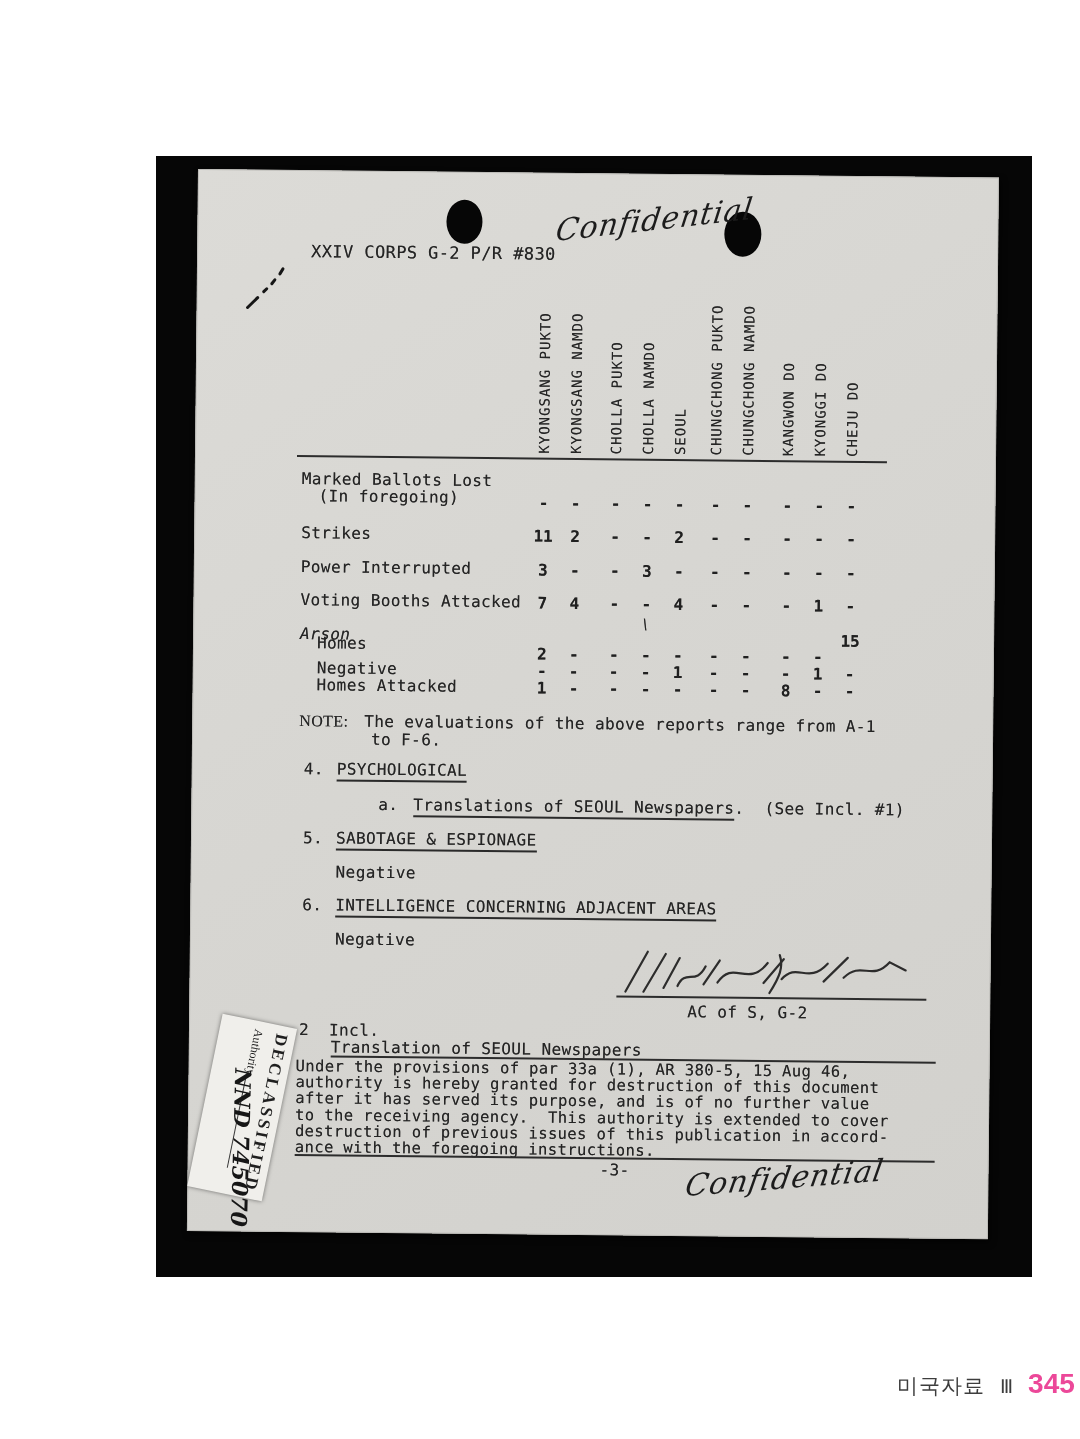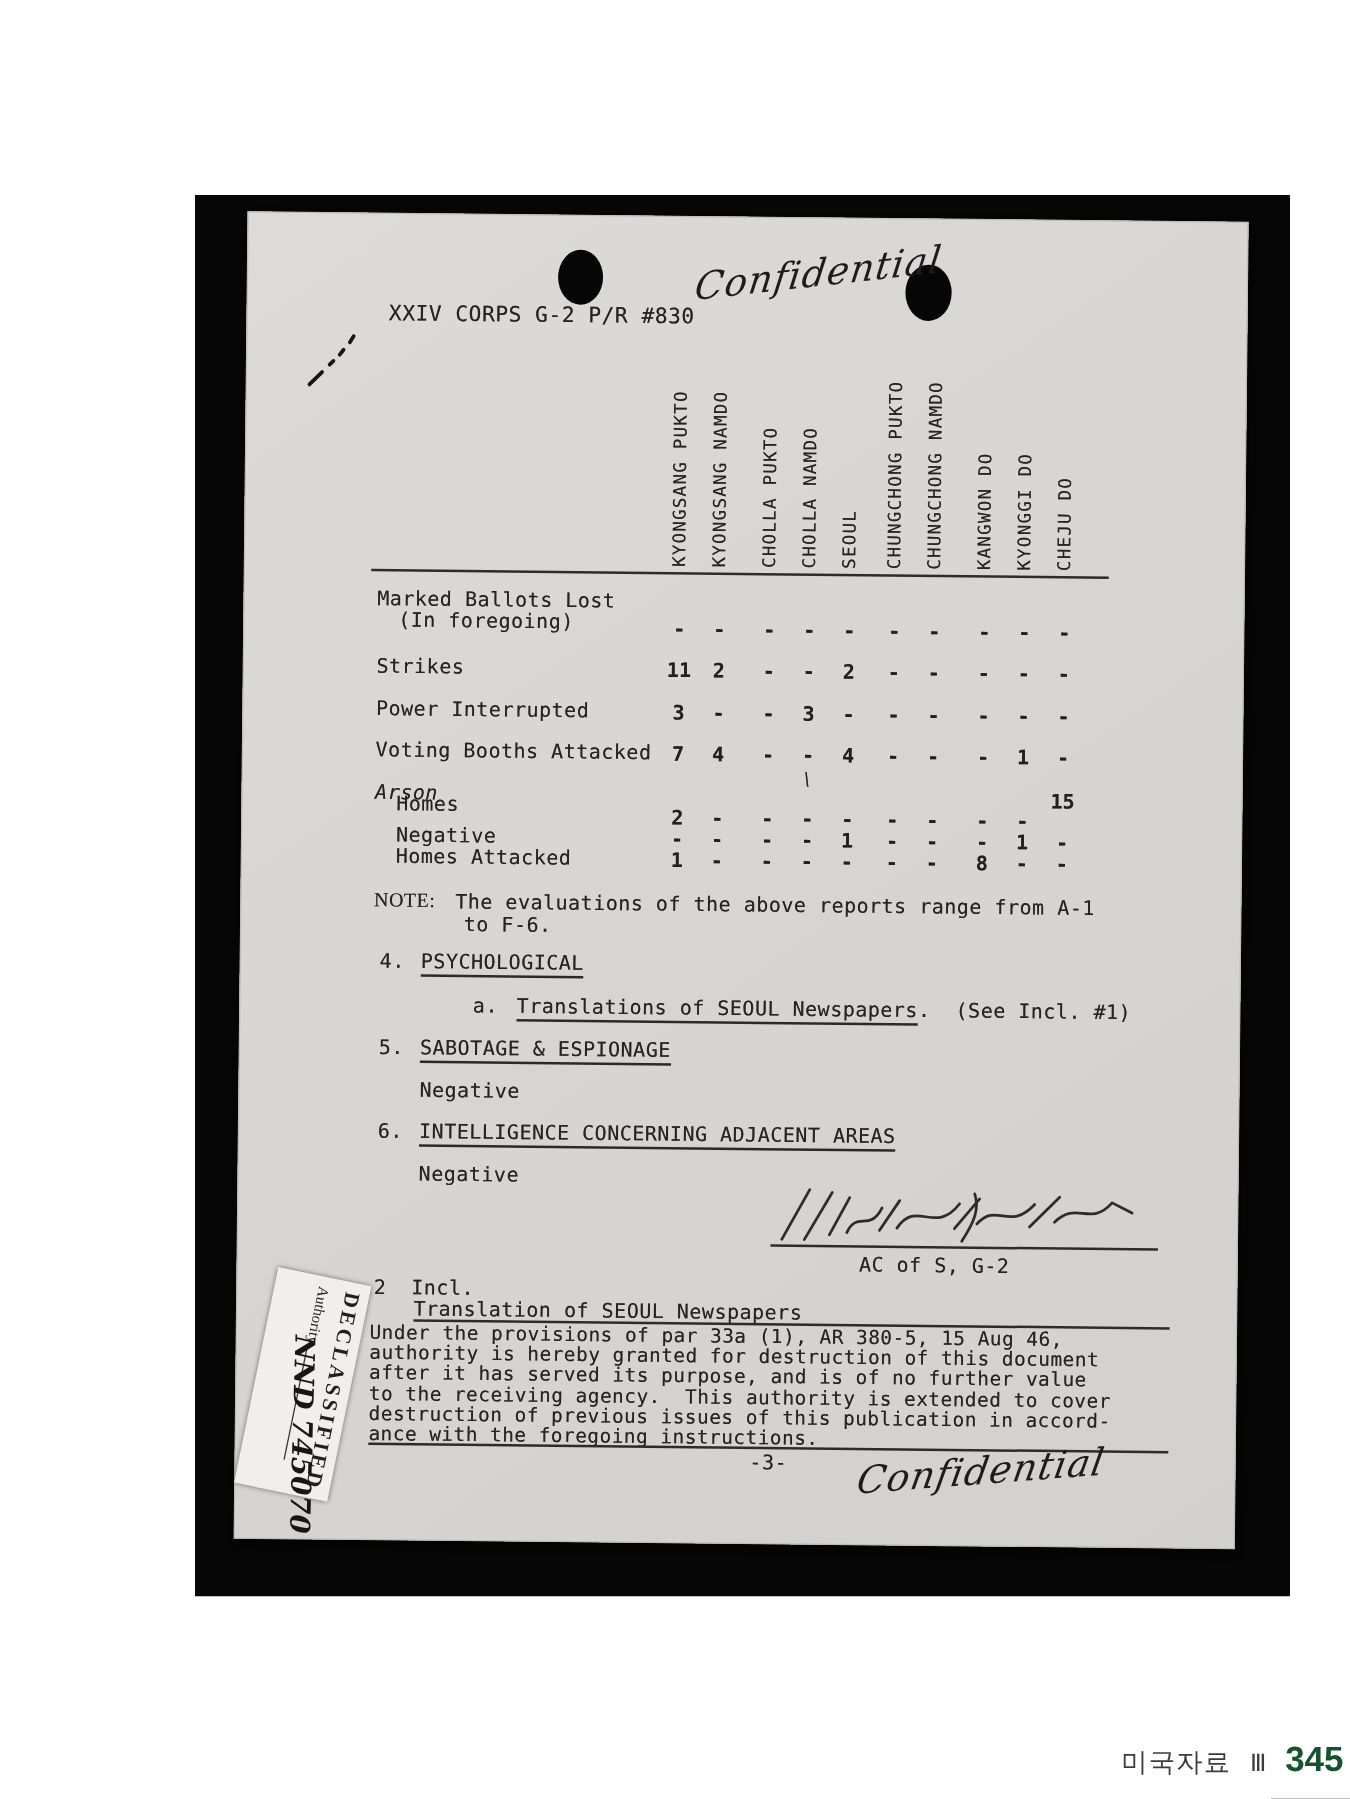--- a/index.html
+++ b/index.html
@@ -54,25 +54,25 @@
     font-family:"Liberation Serif",serif;font-size:12px;color:#1f1f1f;margin-top:6px;
   }
   .stamp .l2 .auth-line{display:inline-block;width:92px;border-bottom:1px solid #333;}
   .stamp .hw{
     position:absolute;left:48px;top:18px;font-family:"DejaVu Serif",serif;
     font-style:italic;font-weight:bold;font-size:22px;color:#161616;
     transform:rotate(-10deg);white-space:nowrap;
   }
   .book-footer{
     position:absolute;left:897px;top:1368px;display:flex;align-items:baseline;gap:15px;
-    font-family:"Liberation Sans",sans-serif;color:#3d3d3d;margin-top:24px;
+    font-family:"Liberation Sans",sans-serif;color:#3d3d3d;
   }
   .book-footer .series{font-size:21px;letter-spacing:1px;}
   .book-footer .vol{font-size:19px;}
-  .book-footer .pnum{font-size:28px;font-weight:bold;color:#14532d;letter-spacing:0;}
+  .book-footer .pnum{font-size:28px;font-weight:bold;color:#ec4899;letter-spacing:0;}
   svg{position:absolute;overflow:visible;}
 </style>
 </head>
 <body>
 
 <div class="scan-bg">
   <div class="paper">
 
     <div class="hole" style="left:249px;top:28px;width:36px;height:44px;"></div>
     <div class="hole" style="left:527px;top:37px;width:37px;height:45px;"></div>

